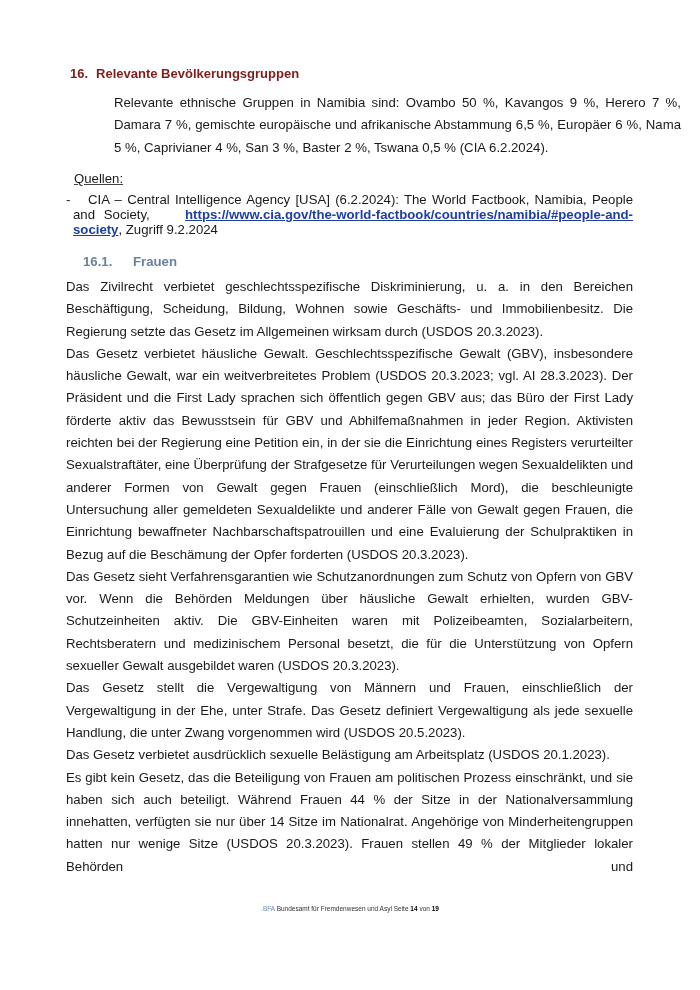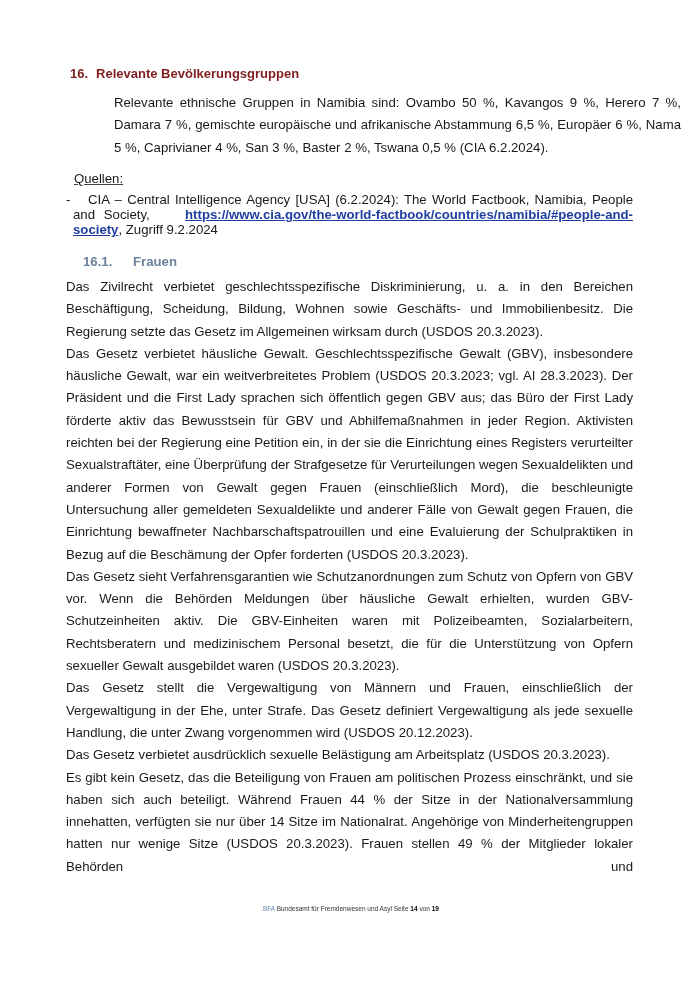--- a/index.html
+++ b/index.html
@@ -100,22 +100,22 @@
   </div>
 
   <h2 class="h2">
     <span class="num">16.1.</span><span>Frauen</span>
   </h2>
 
   <div id="body-text">
     <p class="para">Das Zivilrecht verbietet geschlechtsspezifische Diskriminierung, u. a. in den Bereichen Beschäftigung, Scheidung, Bildung, Wohnen sowie Geschäfts- und Immobilienbesitz. Die Regierung setzte das Gesetz im Allgemeinen wirksam durch (USDOS 20.3.2023).</p>
     <p class="para">Das Gesetz verbietet häusliche Gewalt. Geschlechtsspezifische Gewalt (GBV), insbesondere häusliche Gewalt, war ein weitverbreitetes Problem (USDOS 20.3.2023; vgl. AI 28.3.2023). Der Präsident und die First Lady sprachen sich öffentlich gegen GBV aus; das Büro der First Lady förderte aktiv das Bewusstsein für GBV und Abhilfemaßnahmen in jeder Region. Aktivisten reichten bei der Regierung eine Petition ein, in der sie die Einrichtung eines Registers verurteilter Sexualstraftäter, eine Überprüfung der Strafgesetze für Verurteilungen wegen Sexualdelikten und anderer Formen von Gewalt gegen Frauen (einschließlich Mord), die beschleunigte Untersuchung aller gemeldeten Sexualdelikte und anderer Fälle von Gewalt gegen Frauen, die Einrichtung bewaffneter Nachbarschaftspatrouillen und eine Evaluierung der Schulpraktiken in Bezug auf die Beschämung der Opfer forderten (USDOS 20.3.2023).</p>
     <p class="para">Das Gesetz sieht Verfahrensgarantien wie Schutzanordnungen zum Schutz von Opfern von GBV vor. Wenn die Behörden Meldungen über häusliche Gewalt erhielten, wurden GBV-Schutzeinheiten aktiv. Die GBV-Einheiten waren mit Polizeibeamten, Sozialarbeitern, Rechtsberatern und medizinischem Personal besetzt, die für die Unterstützung von Opfern sexueller Gewalt ausgebildet waren (USDOS 20.3.2023).</p>
-    <p class="para">Das Gesetz stellt die Vergewaltigung von Männern und Frauen, einschließlich der Vergewaltigung in der Ehe, unter Strafe. Das Gesetz definiert Vergewaltigung als jede sexuelle Handlung, die unter Zwang vorgenommen wird (USDOS 20.12.2023).</p>
-    <p class="para">Das Gesetz verbietet ausdrücklich sexuelle Belästigung am Arbeitsplatz (USDOS 20.3.2023).</p>
+    <p class="para">Das Gesetz stellt die Vergewaltigung von Männern und Frauen, einschließlich der Vergewaltigung in der Ehe, unter Strafe. Das Gesetz definiert Vergewaltigung als jede sexuelle Handlung, die unter Zwang vorgenommen wird (USDOS 20.5.2023).</p>
+    <p class="para">Das Gesetz verbietet ausdrücklich sexuelle Belästigung am Arbeitsplatz (USDOS 20.1.2023).</p>
     <p class="para" style="text-align-last: justify;">Es gibt kein Gesetz, das die Beteiligung von Frauen am politischen Prozess einschränkt, und sie haben sich auch beteiligt. Während Frauen 44 % der Sitze in der Nationalversammlung innehatten, verfügten sie nur über 14 Sitze im Nationalrat. Angehörige von Minderheitengruppen hatten nur wenige Sitze (USDOS 20.3.2023). Frauen stellen 49 % der Mitglieder lokaler Behörden und</p>
   </div>
 </div>
 
 <div class="footer">
   <span class="brand">.<span>BFA</span></span>
   <span>Bundesamt für Fremdenwesen und Asyl</span>
   <span>Seite</span>
   <b>14</b>
   <span>von</span>

